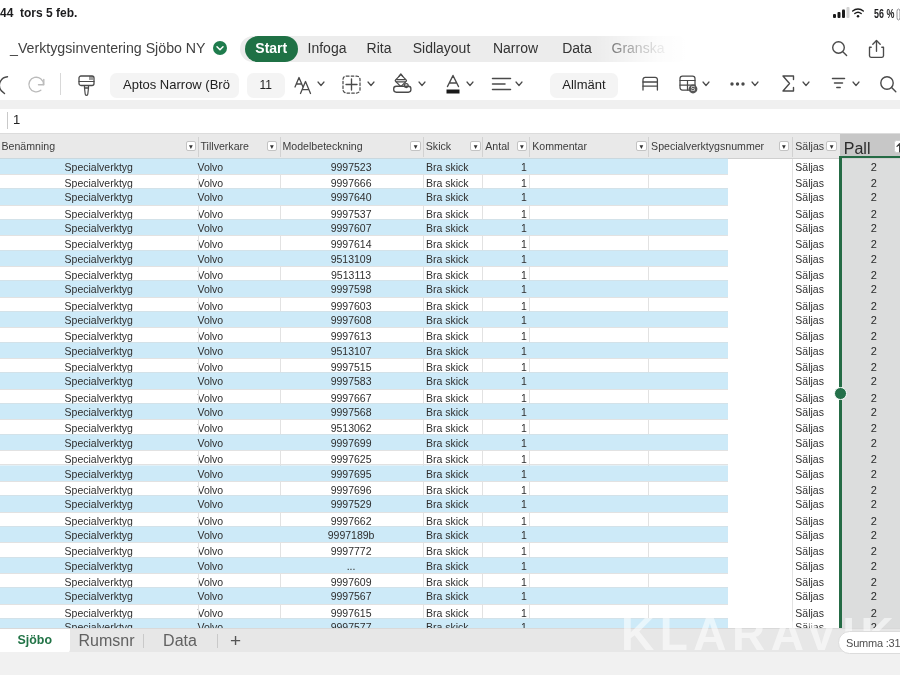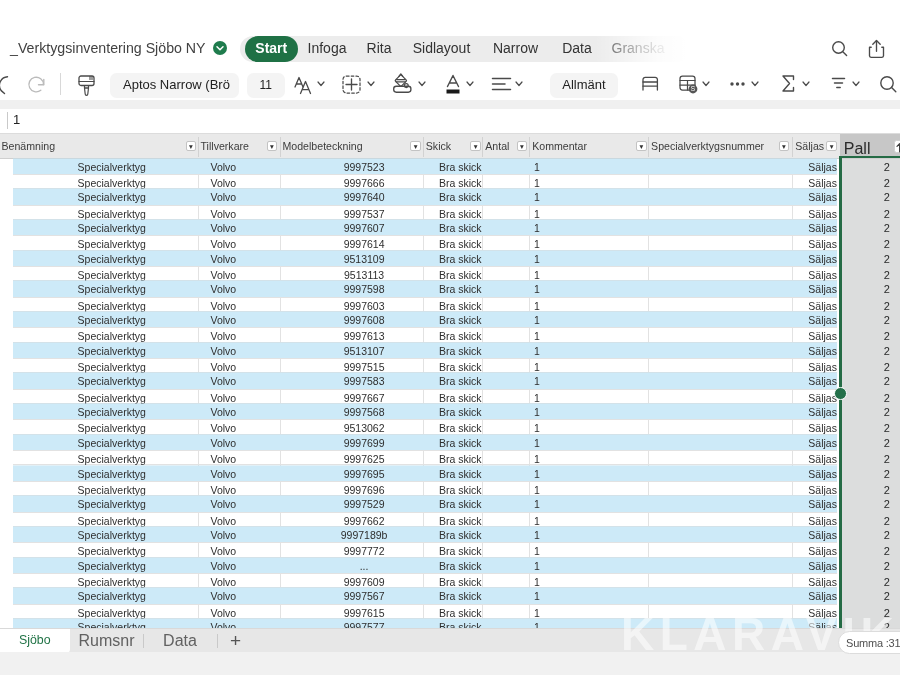--- a/index.html
+++ b/index.html
@@ -30,21 +30,21 @@
 #ghead{position:absolute;left:0;top:132.5px;width:900px;height:26px;background:#e9e9e9;border-top:1px solid #dcdcdc;border-bottom:1px solid #cfcfcf}
 .ht{position:absolute;top:6.8px;font-size:10.6px;color:#3c3c3c}
 .fbtn{position:absolute;top:7.3px;width:10.5px;height:10.5px;background:#fff;border:1px solid #c3c3c3;border-radius:2px;font-size:7.5px;line-height:9.5px;text-align:center;color:#333}
 .hvl{position:absolute;top:3px;height:20px;width:1px;background:#d2d2d2}
 #phead{position:absolute;left:840.3px;top:0;width:59.7px;height:24.5px;background:#c7c7c7}
 #phead span{position:absolute;left:3.5px;top:6.8px;font-size:16px;color:#2a2a2a}
 #psort{position:absolute;left:894px;top:6.5px;width:12px;height:13px;background:#fff;border:1px solid #d0d0d0;border-radius:2.5px}
 
 #grid{position:absolute;left:0;top:0px;width:900px;height:675px}
 .vl{position:absolute;top:158.5px;height:469.9px;width:1px;background:#e2e2e2;z-index:1}
-.row{position:absolute;left:13px;width:824px;height:15.35px;z-index:2;font-size:10.5px;color:#2e2e2e}
+.row{position:absolute;left:0;width:728px;height:15.35px;z-index:2;font-size:10.5px;color:#2e2e2e}
 .rb{background:#cdeaf8;box-shadow:0 -0.5px 0 #c3e1ef}
 .rw{background:transparent;border-top:1px solid #e2e2e2;border-bottom:1px solid #e2e2e2;z-index:0}
 .row span{position:absolute;top:2px}
 .ca{left:0;width:197.5px;text-align:center}
 .cb{left:197.5px;width:82px;text-align:left}
 .cc{left:279.5px;width:143.2px;text-align:center}
 .cd{left:426px}
 .ce{left:482.3px;width:44.5px;text-align:right}
 .ch{left:795.3px}
 .ci{left:840.3px;width:67.2px;text-align:center;font-size:11px}
@@ -52,21 +52,21 @@
 #selov{position:absolute;left:841.5px;top:158.5px;width:58.5px;height:469.9px;background:rgba(8,12,14,0.142);z-index:4}
 #selbL{position:absolute;left:839px;top:156.2px;width:3px;height:472.2px;background:#256b45;z-index:5}
 #selbT{position:absolute;left:840px;top:156.2px;width:60px;height:2.2px;background:#256b45;z-index:5}
 #handle{position:absolute;left:834.2px;top:387.2px;width:12.6px;height:12.6px;border-radius:50%;background:#24704a;border:1.6px solid #fff;z-index:6}
 
 #wm{position:absolute;left:621px;top:607px;font-size:46px;font-weight:700;letter-spacing:5.5px;color:rgba(255,255,255,0.55);z-index:9}
 
 #tabbar{position:absolute;left:0;top:628.4px;width:900px;height:23.6px;background:#e7e7e7;border-top:1px solid #d9d9d9;z-index:8}
 #botarea{position:absolute;left:0;top:652px;width:900px;height:23px;background:#f1f1f1;z-index:8}
 .stab{position:absolute;top:0;height:23.6px;line-height:23.6px;font-size:16px;color:#616161;text-align:center}
-#sjobo{left:0;width:69.5px;background:#fff;color:#217346;font-weight:400;font-size:12.4px;border-radius:0 0 4px 0}
+#sjobo{left:0;width:69.5px;background:#fff;color:#217346;font-weight:700;font-size:12.4px;border-radius:0 0 4px 0}
 .sdiv{position:absolute;top:4.5px;height:14px;width:1px;background:#c9c9c9}
 #summa{position:absolute;left:838px;top:630.5px;width:80px;height:23.5px;background:#fff;border:1px solid #dcdcdc;border-radius:11.5px;z-index:10;font-size:11px;letter-spacing:-0.2px;color:#4f4f4f;line-height:23.5px;padding-left:7px}
 svg{position:absolute;overflow:visible}
 .ic{stroke:#4a4a4a;fill:none;stroke-width:1.3;stroke-linecap:round;stroke-linejoin:round}
 </style></head>
 <body>
 <div id="app">
 
 <div id="grid">
 <i class="vl" style="left:197.5px"></i>
@@ -389,20 +389,38 @@
 <div id="phead">
         <span>Pall</span>
       </div>
 <span id="psort">
         <svg style="left:0;top:0" width="12" height="13">
           <path d="M4.6 10.8 V3 M2.0 5.4 L4.6 2.6 L7.2 5.4" stroke="#3f3f3f" stroke-width="1.2" fill="none" stroke-linecap="round" stroke-linejoin="round"></path>
         </svg>
       </span>
 </div>
 
+<div id="status">
+  <span id="clock">44&nbsp;&nbsp;tors 5 feb.</span>
+  <svg id="sigsvg" style="left:833px;top:7px" width="20" height="12">
+    <rect x="0" y="7" width="3" height="4" rx="1" fill="#1b1b1b"></rect>
+    <rect x="4.5" y="5" width="3" height="6" rx="1" fill="#1b1b1b"></rect>
+    <rect x="9" y="2.5" width="3" height="8.5" rx="1" fill="#1b1b1b"></rect>
+    <rect x="13.5" y="0" width="3" height="11" rx="1" fill="#d2d2d2"></rect>
+  </svg>
+  <svg id="wifi" style="left:852px;top:8px" width="12" height="10">
+    <path d="M0.7 3.0 A8.2 8.2 0 0 1 11.3 3.0" stroke="#1b1b1b" stroke-width="1.4" fill="none" stroke-linecap="round"></path>
+    <path d="M2.8 5.5 A5.0 5.0 0 0 1 9.2 5.5" stroke="#1b1b1b" stroke-width="1.4" fill="none" stroke-linecap="round"></path>
+    <circle cx="6" cy="8.2" r="1.25" fill="#1b1b1b"></circle>
+  </svg>
+  <span id="batt">56&nbsp;%</span>
+  <svg style="left:897px;top:9px" width="3" height="11">
+        <rect x="0" y="0" width="3" height="11" rx="2.5" fill="none" stroke="#8e8e93"></rect>
+      </svg>
+</div>
 
 <div>
   <span id="doctitle">_Verktygsinventering Sjöbo NY</span>
   <svg id="badge" width="14" height="14">
         <circle cx="7" cy="7" r="7" fill="#1f7c4d"></circle>
         <path d="M4 5.7 L7 8.7 L10 5.7" stroke="#fff" stroke-width="1.5" fill="none" stroke-linecap="round" stroke-linejoin="round"></path>
       </svg>
   <div id="tabstrip"></div>
   <div class="rtab" id="tstart">Start</div>
   <div class="rtab" style="left:303px;width:48px">Infoga</div>

